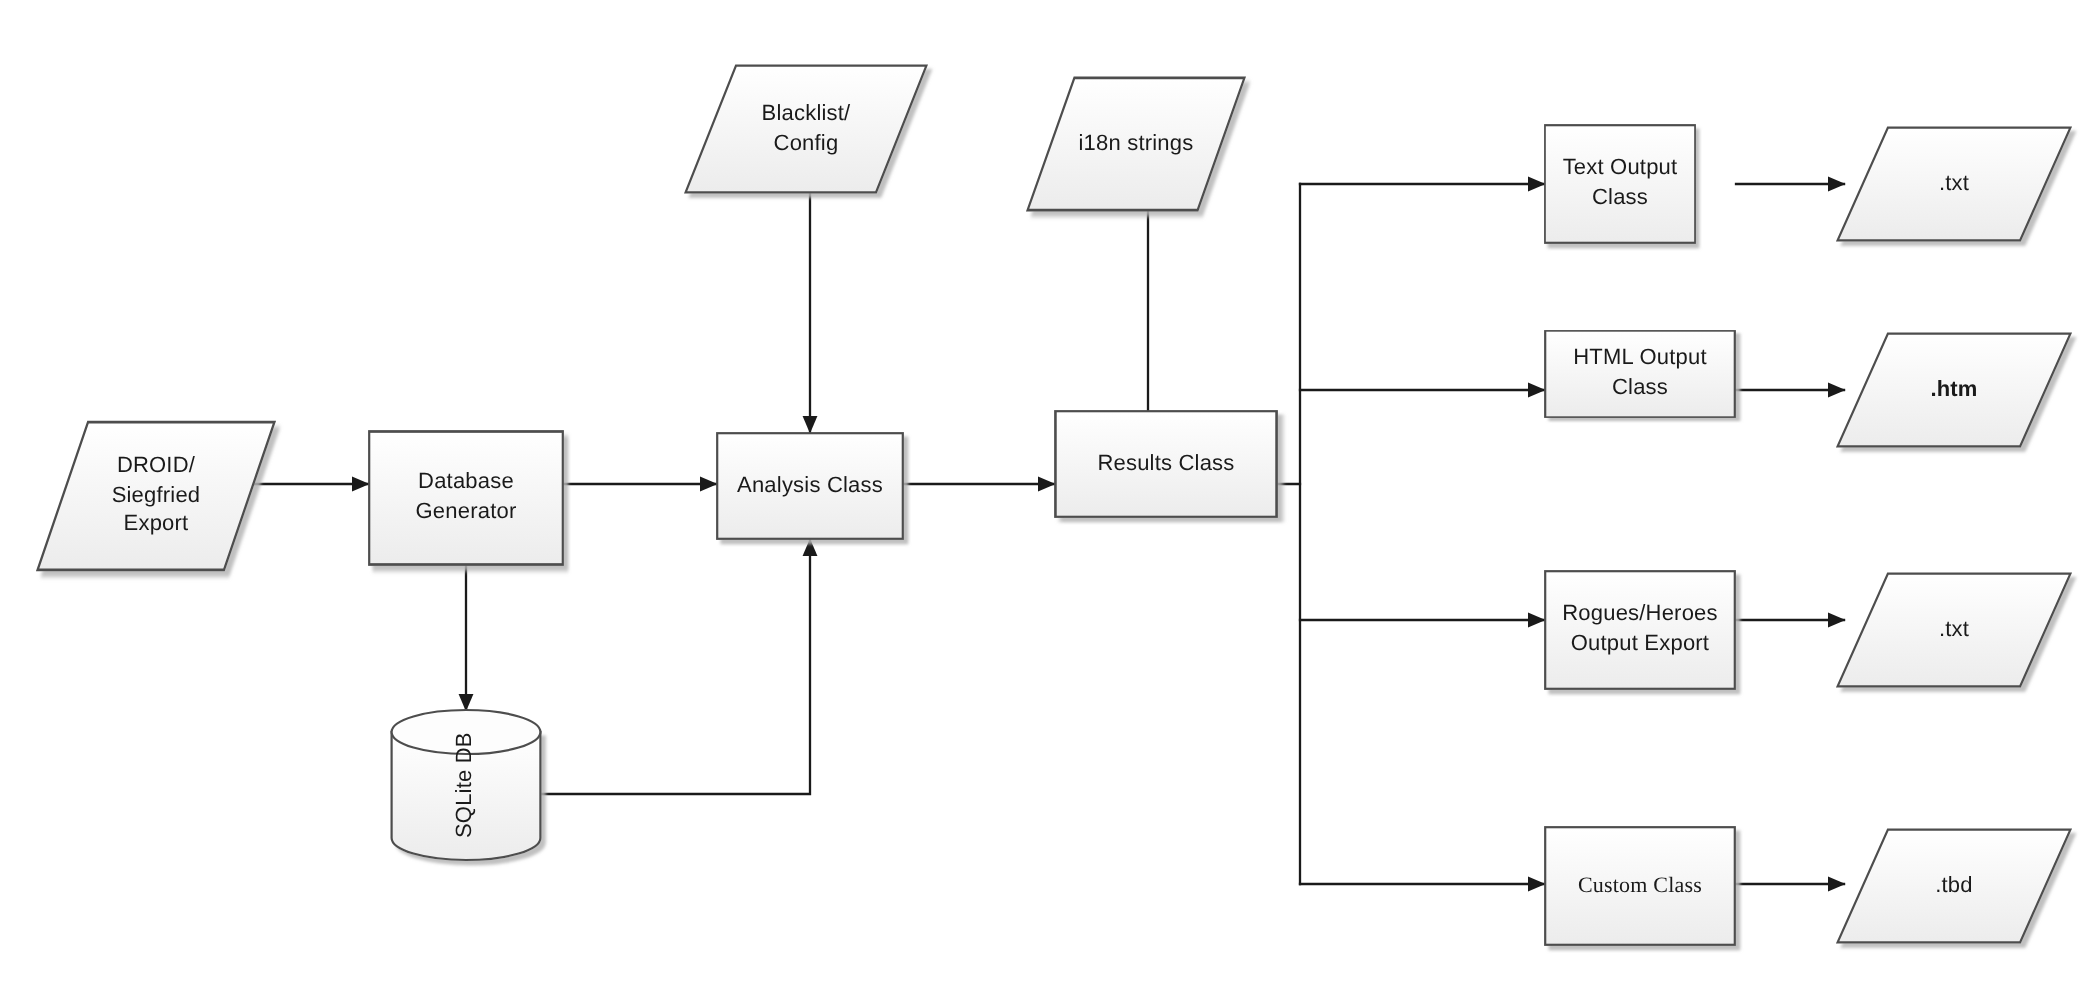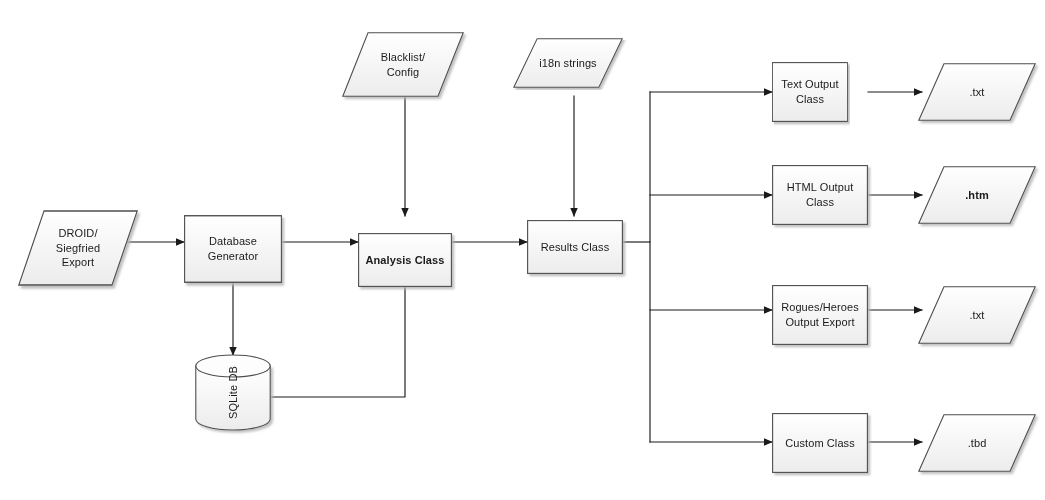--- a/index.html
+++ b/index.html
@@ -111,33 +111,33 @@
         </svg>
         <div class="node-label">Database Generator</div>
       </div>
       <div class="node" style="left: 342px; top: 32px; width: 122px; height: 65px;">
         <svg class="node-svg" viewBox="0 0 122 65" preserveAspectRatio="none">
           <polygon points="26,0.8 121.2,0.8 96,64.2 0.8,64.2" fill="url(#nodeFill)" stroke="#4d4d4d" stroke-width="1.1" filter="url(#softShadow)"></polygon>
         </svg>
         <div class="node-label">Blacklist/
 Config</div>
       </div>
-      <div class="node" style="left: 358px; top: 233px; width: 94px; height: 54px; font-weight: bold;">
+      <div class="node" style="left: 358px; top: 216px; width: 94px; height: 54px;">
         <svg class="node-svg" viewBox="0 0 94 54" preserveAspectRatio="none">
           <rect x="0.6" y="0.6" width="92.8" height="52.8" fill="url(#nodeFill)" stroke="#4d4d4d" stroke-width="1.1" filter="url(#softShadow)"></rect>
         </svg>
         <div class="node-label">Analysis Class</div>
       </div>
-      <div class="node" style="left: 513px; top: 38px; width: 110px; height: 50px;">
+      <div class="node" style="left: 513px; top: 38px; width: 110px; height: 68px;">
         <svg class="node-svg" viewBox="0 0 110 58" preserveAspectRatio="none">
           <polygon points="24.2,0.8 109.2,0.8 85.8,57.2 0.8,57.2" fill="url(#nodeFill)" stroke="#4d4d4d" stroke-width="1.1" filter="url(#softShadow)"></polygon>
         </svg>
         <div class="node-label">i18n strings</div>
       </div>
-      <div class="node" style="left: 527px; top: 220px; width: 96px; height: 54px;">
+      <div class="node" style="left: 527px; top: 205px; width: 112px; height: 54px;">
         <svg class="node-svg" viewBox="0 0 94 54" preserveAspectRatio="none">
           <rect x="0.6" y="0.6" width="92.8" height="52.8" fill="url(#nodeFill)" stroke="#4d4d4d" stroke-width="1.1" filter="url(#softShadow)"></rect>
         </svg>
         <div class="node-label">Results Class</div>
       </div>
       <div class="node db" style="left: 195px; top: 355px; width: 76px; height: 75px;">
         <svg class="node-svg" viewBox="0 0 76 75" preserveAspectRatio="none">
           <g>
             <path d="M0.8,11 L0.8,64 A37.2,11 0 0 0 75.2,64 L75.2,11 Z" fill="url(#nodeFill)" stroke="#4d4d4d" stroke-width="1.1" filter="url(#softShadow)"></path>
             <ellipse cx="38" cy="11" rx="37.2" ry="11" fill="#fdfdfd" stroke="#4d4d4d" stroke-width="1.1"></ellipse>
@@ -150,21 +150,21 @@
           <rect x="0.6" y="0.6" width="94.8" height="58.8" fill="url(#nodeFill)" stroke="#4d4d4d" stroke-width="1.1" filter="url(#softShadow)"></rect>
         </svg>
         <div class="node-label">Text Output Class</div>
       </div>
       <div class="node" style="left: 918px; top: 63px; width: 118px; height: 58px;">
         <svg class="node-svg" viewBox="0 0 118 58" preserveAspectRatio="none">
           <polygon points="25.96,0.8 117.2,0.8 92.03999999999999,57.2 0.8,57.2" fill="url(#nodeFill)" stroke="#4d4d4d" stroke-width="1.1" filter="url(#softShadow)"></polygon>
         </svg>
         <div class="node-label">.txt</div>
       </div>
-      <div class="node" style="left: 772px; top: 165px; width: 96px; height: 60px; text-decoration: underline;">
+      <div class="node" style="left: 772px; top: 165px; width: 96px; height: 44px; text-decoration: underline;">
         <svg class="node-svg" viewBox="0 0 96 60" preserveAspectRatio="none">
           <rect x="0.6" y="0.6" width="94.8" height="58.8" fill="url(#nodeFill)" stroke="#4d4d4d" stroke-width="1.1" filter="url(#softShadow)"></rect>
         </svg>
         <div class="node-label">HTML Output Class</div>
       </div>
       <div class="node" style="left: 918px; top: 166px; width: 118px; height: 58px; font-weight: bold;">
         <svg class="node-svg" viewBox="0 0 118 58" preserveAspectRatio="none">
           <polygon points="25.96,0.8 117.2,0.8 92.03999999999999,57.2 0.8,57.2" fill="url(#nodeFill)" stroke="#4d4d4d" stroke-width="1.1" filter="url(#softShadow)"></polygon>
         </svg>
         <div class="node-label">.htm</div>
@@ -175,21 +175,21 @@
         </svg>
         <div class="node-label">Rogues/Heroes
 Output Export</div>
       </div>
       <div class="node" style="left: 918px; top: 286px; width: 118px; height: 58px;">
         <svg class="node-svg" viewBox="0 0 118 58" preserveAspectRatio="none">
           <polygon points="25.96,0.8 117.2,0.8 92.03999999999999,57.2 0.8,57.2" fill="url(#nodeFill)" stroke="#4d4d4d" stroke-width="1.1" filter="url(#softShadow)"></polygon>
         </svg>
         <div class="node-label">.txt</div>
       </div>
-      <div class="node" style="left: 772px; top: 413px; width: 96px; height: 60px;">
+      <div class="node" style="left: 772px; top: 413px; width: 96px; height: 60px; font-family: Liberation Serif, serif;">
         <svg class="node-svg" viewBox="0 0 96 60" preserveAspectRatio="none">
           <rect x="0.6" y="0.6" width="94.8" height="58.8" fill="url(#nodeFill)" stroke="#4d4d4d" stroke-width="1.1" filter="url(#softShadow)"></rect>
         </svg>
         <div class="node-label">Custom Class</div>
       </div>
       <div class="node" style="left: 918px; top: 414px; width: 118px; height: 58px;">
         <svg class="node-svg" viewBox="0 0 118 58" preserveAspectRatio="none">
           <polygon points="25.96,0.8 117.2,0.8 92.03999999999999,57.2 0.8,57.2" fill="url(#nodeFill)" stroke="#4d4d4d" stroke-width="1.1" filter="url(#softShadow)"></polygon>
         </svg>
         <div class="node-label">.tbd</div>

